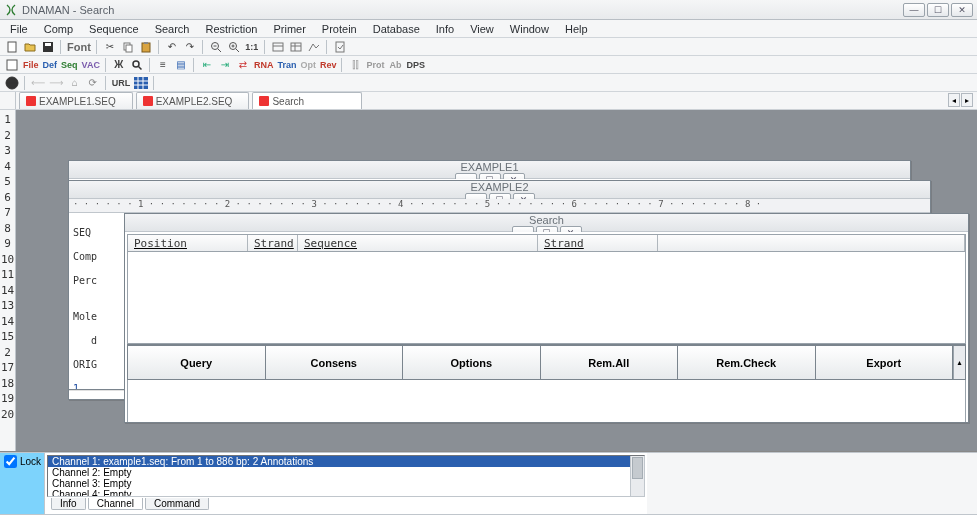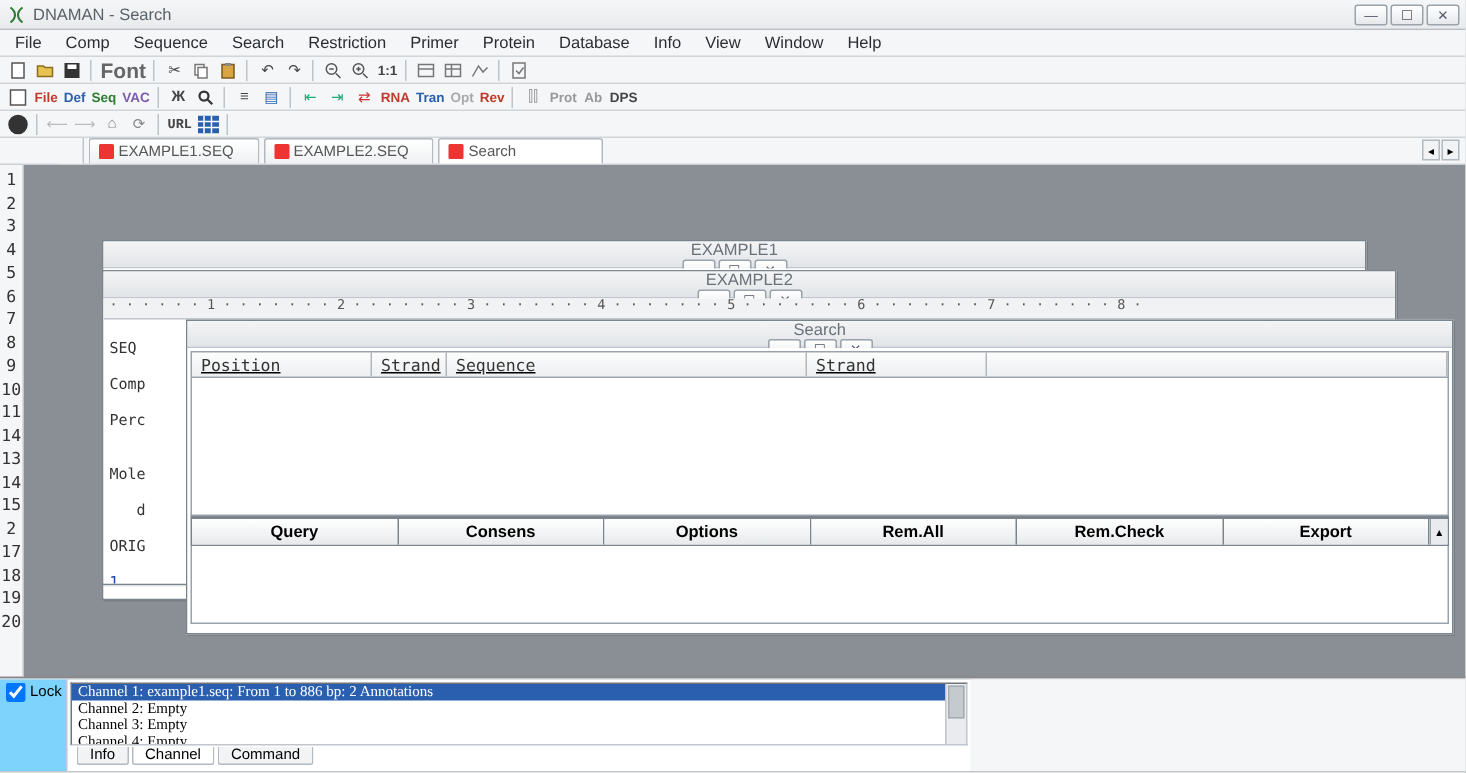--- a/index.html
+++ b/index.html
@@ -12,21 +12,21 @@
   .menubar { height: 18px; background: #f5f6f7; border-bottom: 1px solid #d0d5da; display: flex; align-items: center; padding: 0 2px; }
   .menubar span { padding: 2px 8px; cursor:pointer; color:#2a2e33;}
   .toolbar { height: 18px; background: #f5f6f7; border-bottom: 1px solid #d0d5da; display: flex; align-items: center; padding: 0 4px; gap: 2px;}
   .tbtn { min-width: 16px; height: 15px; display:inline-flex; align-items:center; justify-content:center; cursor:pointer; padding:0 1px; font-size:10px; color:#444;}
   .tsep { width: 2px; height: 14px; border-left: 1px solid #bcc3c9; margin: 0 2px;}
   .txt { font-size: 9px; font-weight: bold; }
   .red { color: #c0392b; }
   .blue { color: #2a5faf; }
   .green { color: #2e7d32; }
   .purple { color: #7b5cad; }
-  .tabbar { height: 18px; background:#f5f6f7; border-bottom:1px solid #ccd1d6; display:flex; align-items:center; position:relative;padding-left:40px;}
+  .tabbar { height: 18px; background:#f5f6f7; border-bottom:1px solid #ccd1d6; display:flex; align-items:center; position:relative;}
   .doctab { height:17px; border:1px solid #b2b9c0; border-bottom:none; margin-left:3px; padding:0 16px 0 6px; display:flex; align-items:center; gap:3px; background:linear-gradient(#fff,#eef0f2); font-size:10px; color:#555; border-radius:2px 2px 0 0; cursor:pointer; min-width:110px;}
   .doctab.active{ background:#fff;}
   .doctab .dt-icon{width:10px;height:10px;background:#e33;border-radius:1px;}
   .tabbar .tscroll{position:absolute; right:4px; top:1px; display:flex; gap:1px;}
   .tabbar .tscroll div{width:12px; height:14px; border:1px solid #b2b9c0; background:#f1f3f5; font-size:8px; display:flex; align-items:center; justify-content:center; cursor:pointer;}
   .mdi-area { position: relative; background:#8a8f95; height: 342px; border-bottom:1px solid #888; display:flex;}
   .gutter{ width:16px; background:#f5f6f7; border-right:1px solid #c0c6cc; display:flex; flex-direction:column; align-items:center; padding-top:2px;}
   .gutter div{ font-size:11px; line-height:15.5px; color:#333; font-family:Consolas,monospace;}
   .mdi-inner{ position:relative; flex:1; }
   .child-win{ position:absolute; border:1px solid #7a848d; background:#f7f8f9; box-shadow:1px 1px 0 rgba(0,0,0,.12); display:flex; flex-direction:column;}
@@ -34,28 +34,28 @@
   .child-title .dt-icon{width:10px;height:10px;background:#e33;border-radius:1px;margin-right:4px;}
   .child-title .spacer{flex:1;}
   .child-body{ flex:1; background:#fff; overflow:hidden; position:relative;}
   .ruler{height:14px; background:#f1f2f4; border-bottom:1px solid #c0c6cc; font-size:9px; color:#555; white-space:nowrap; overflow:hidden; padding-left:4px; letter-spacing:0px; font-family:Consolas,monospace;}
   .seqtext{ font-family:Consolas,monospace; font-size:10px; line-height:12px; padding:2px 4px; white-space:pre; color:#333;}
   .seqtext .ln{ display:block;}
   .seqtext .num{ color:#1b4aa0;}
   .search-grid-head{ display:flex; height:18px; border:1px solid #9aa3ab; background:linear-gradient(#fdfdfd,#eceef0);text-decoration:underline;}
   .sgh{ border-right:1px solid #b0b7bd; padding:2px 6px; font-family:Consolas,monospace; font-size:11px; color:#333;}
   .search-grid-body{ height:92px; border:1px solid #9aa3ab; border-top:none; background:#fff;}
-  .search-btnrow{ display:flex; height:20px; border:1px solid #7a848d; border-top:2px solid #7a848d; position:relative;}
+  .search-btnrow{ display:flex; height:36px; border:1px solid #7a848d; border-top:2px solid #7a848d; position:relative;}
   .sbtn{ flex:1; border-right:1px solid #7a848d; background:linear-gradient(#fff,#e7eaec); display:flex; align-items:center; justify-content:center; font-weight:bold; font-size:11px; cursor:pointer;}
   .search-out{ height:52px; background:#fff; border:1px solid #9aa3ab; border-top:none;}
   .bottom-panel{ height:62px; display:flex; border-top:1px solid #c0c6cc;}
   .bp-left{ width:44px; background:#7dd3fc; padding:2px 4px; font-size:10px;}
   .bp-left label{display:flex; align-items:center; gap:3px;}
   .bp-main{ flex:1; display:flex; flex-direction:column; border-left:1px solid #c0c6cc; min-width:0;}
-  .channel-list{ flex:1; background:#fff; border:1px inset #c0c6cc; margin:2px 2px 1px 2px; font-family:Liberation Serif, serif; font-size:10px; position:relative; min-width:0; overflow:hidden;}
+  .channel-list{ flex:1; background:#fff; border:1px inset #c0c6cc; margin:2px 2px 1px 2px; font-family:Liberation Sans, sans-serif; font-size:10px; position:relative; min-width:0; overflow:hidden;}
   .channel-row{ padding:0 4px; line-height:11px; white-space:pre;}
   .channel-row.sel{ background:#2a5faf; color:#fff;}
   .channel-vscroll{width:14px; position:absolute; right:0; top:0; bottom:0; background:#e9ebee; border-left:1px solid #c0c6cc;}
   .channel-vscroll .thumb{ height:22px; background:#c5cacf; border:1px solid #a5adb4; margin:1px;}
   .bp-tabs{ height:16px; display:flex; align-items:flex-start; padding-left:6px; font-size:10px;}
   .bp-tab{ border:1px solid #b2b9c0; border-top:none; padding:0 8px; margin-right:2px; background:#f1f3f5; border-radius:0 0 2px 2px; cursor:pointer;}
   .bp-tab.active{ background:#fff; font-weight:normal;}
   .bp-right{ width:330px; background:#f5f6f7;}
   .statusbar{ height:17px; background:#f5f6f7; border-top:1px solid #c0c6cc; display:flex; align-items:center; font-size:11px; color:#333;}
   .statusbar .spacer{flex:1;}
@@ -105,21 +105,21 @@
         <path d="M1 3h4l1 1h5v6H1z" fill="#e8c252" stroke="#8a6d1e"></path>
       </svg>
     </span>
   <span class="tbtn">
       <svg width="12" height="12">
         <rect x="1" y="1" width="10" height="10" fill="#333"></rect>
         <rect x="3" y="2" width="6" height="3" fill="#fff"></rect>
       </svg>
     </span>
   <span class="tsep"></span>
-  <span class="tbtn txt" style="font-size:14px;color:#666;">Font</span>
+  <span class="tbtn txt" style="font-size:11px;color:#666;">Font</span>
   <span class="tsep"></span>
   <span class="tbtn">✂</span>
   <span class="tbtn">
       <svg width="12" height="12">
         <rect x="2" y="2" width="6" height="7" fill="#fff" stroke="#777"></rect>
         <rect x="4" y="4" width="6" height="7" fill="#fff" stroke="#777"></rect>
       </svg>
     </span>
   <span class="tbtn">
       <svg width="12" height="12">
@@ -238,21 +238,21 @@
         <path d="M7 1a6 6 0 010 12M7 1a6 6 0 000 12" fill="#333"></path>
         <path d="M1 7h12" stroke="#333"></path>
       </svg>
     </span>
   <span class="tsep"></span>
   <span class="tbtn" style="color:#bbb;">⟵</span>
   <span class="tbtn" style="color:#bbb;">⟶</span>
   <span class="tbtn" style="color:#888;">⌂</span>
   <span class="tbtn" style="color:#888;">⟳</span>
   <span class="tsep"></span>
-  <span class="tbtn txt" style="font-size:9px;font-family:Liberation Mono, monospace;">URL</span>
+  <span class="tbtn txt" style="font-size:9px;">URL</span>
   <span class="tbtn">
       <svg width="14" height="12">
         <rect x="0" y="0" width="14" height="12" fill="#2a5faf"></rect>
         <g stroke="#fff">
           <path d="M0 4h14M0 8h14M4 0v12M9 0v12"></path>
         </g>
       </svg>
     </span>
   <span class="tsep"></span>
 </div>

